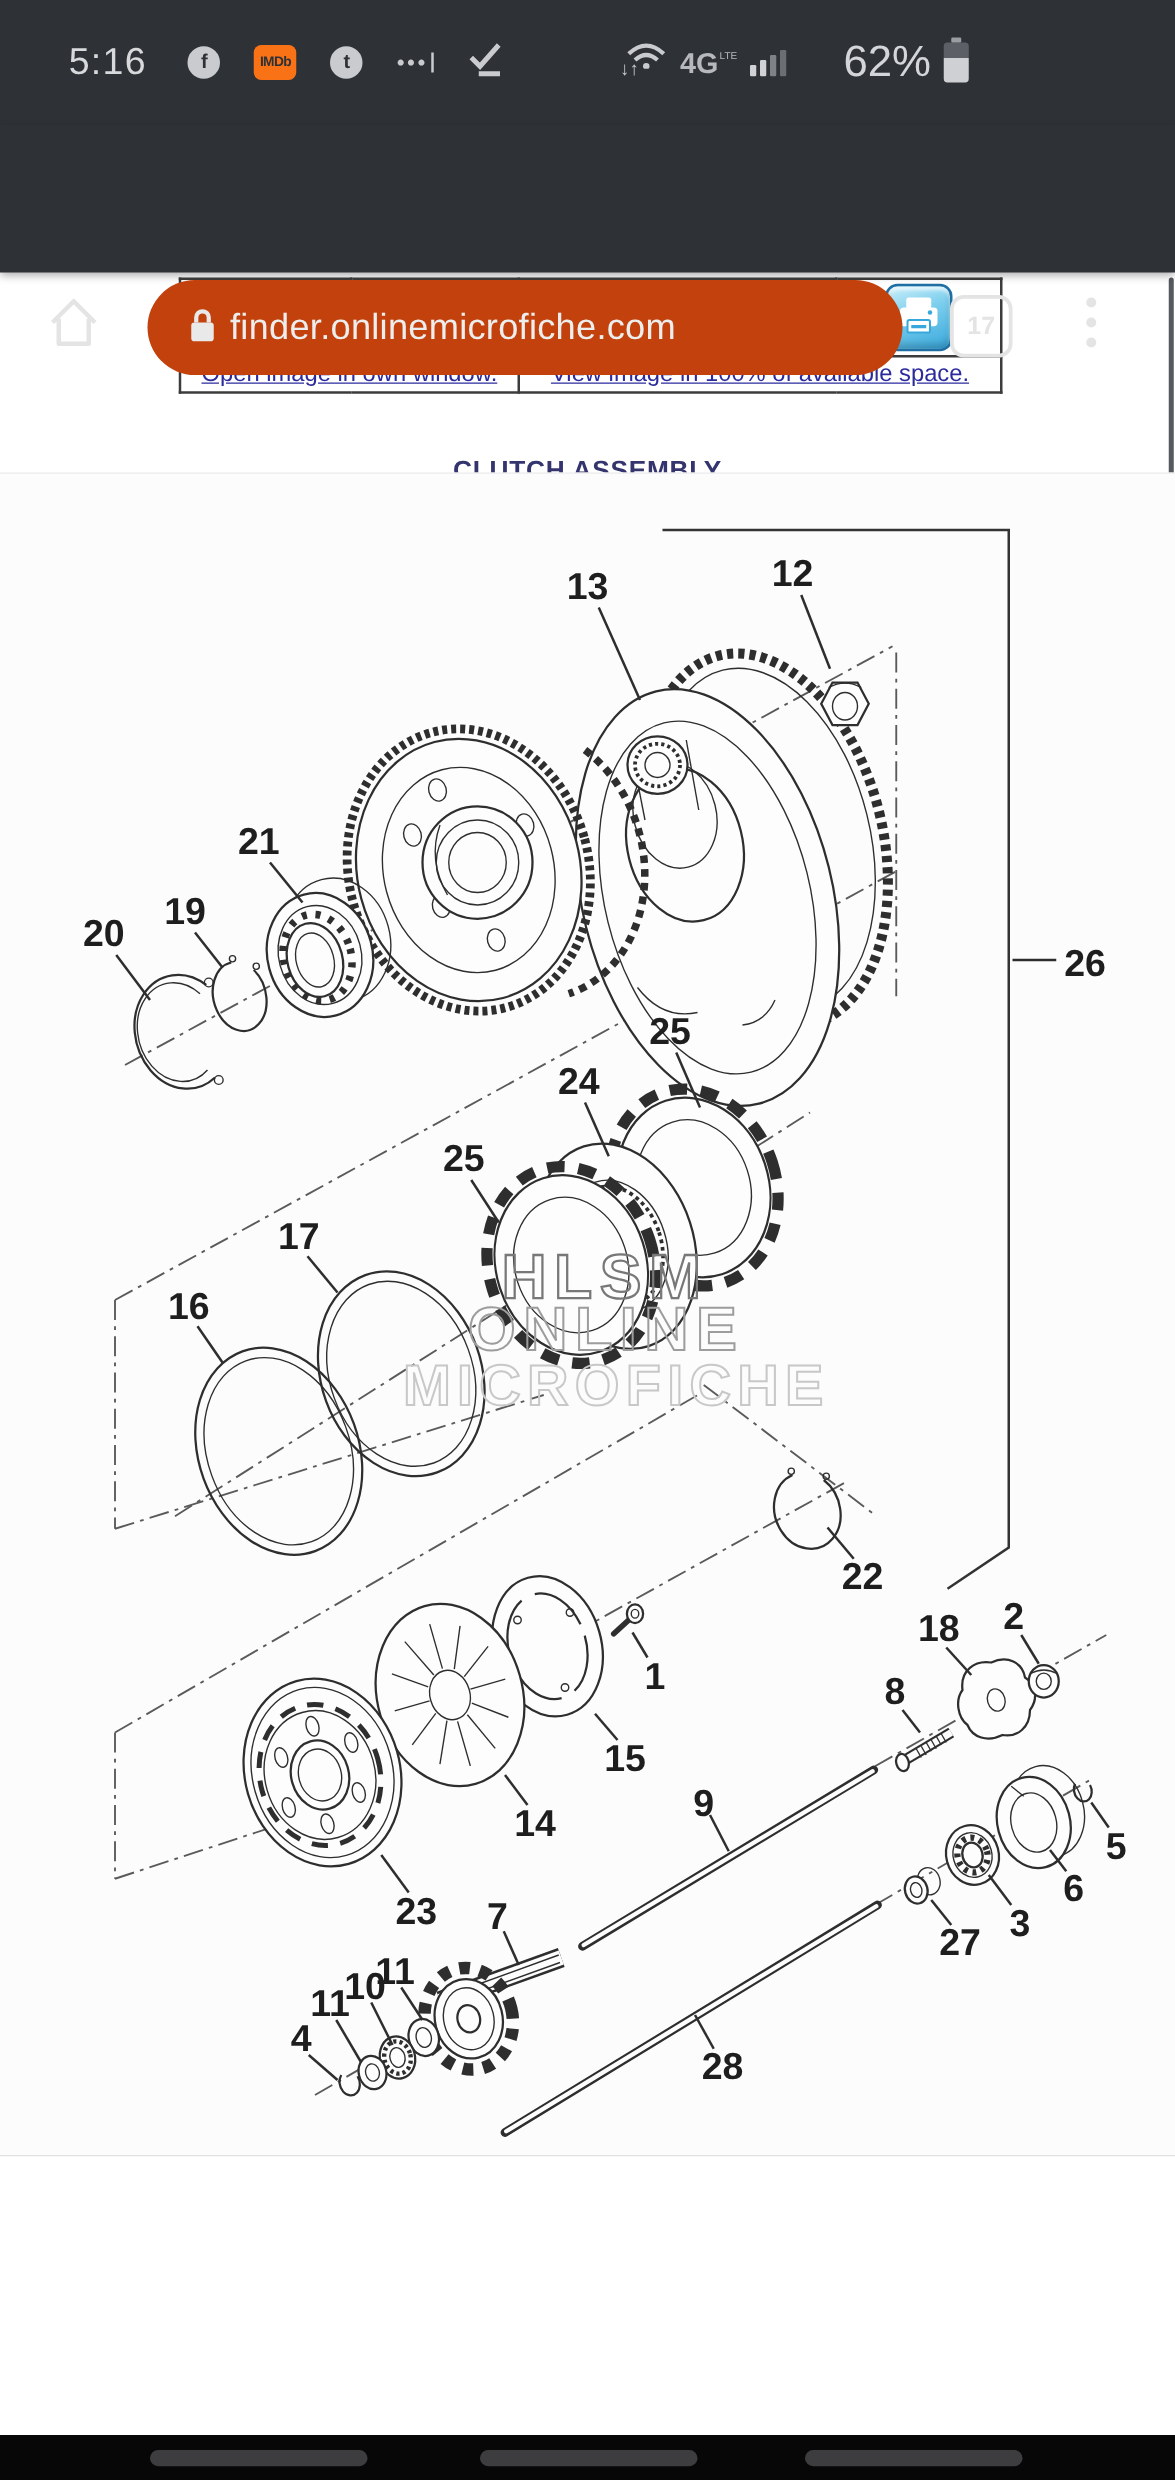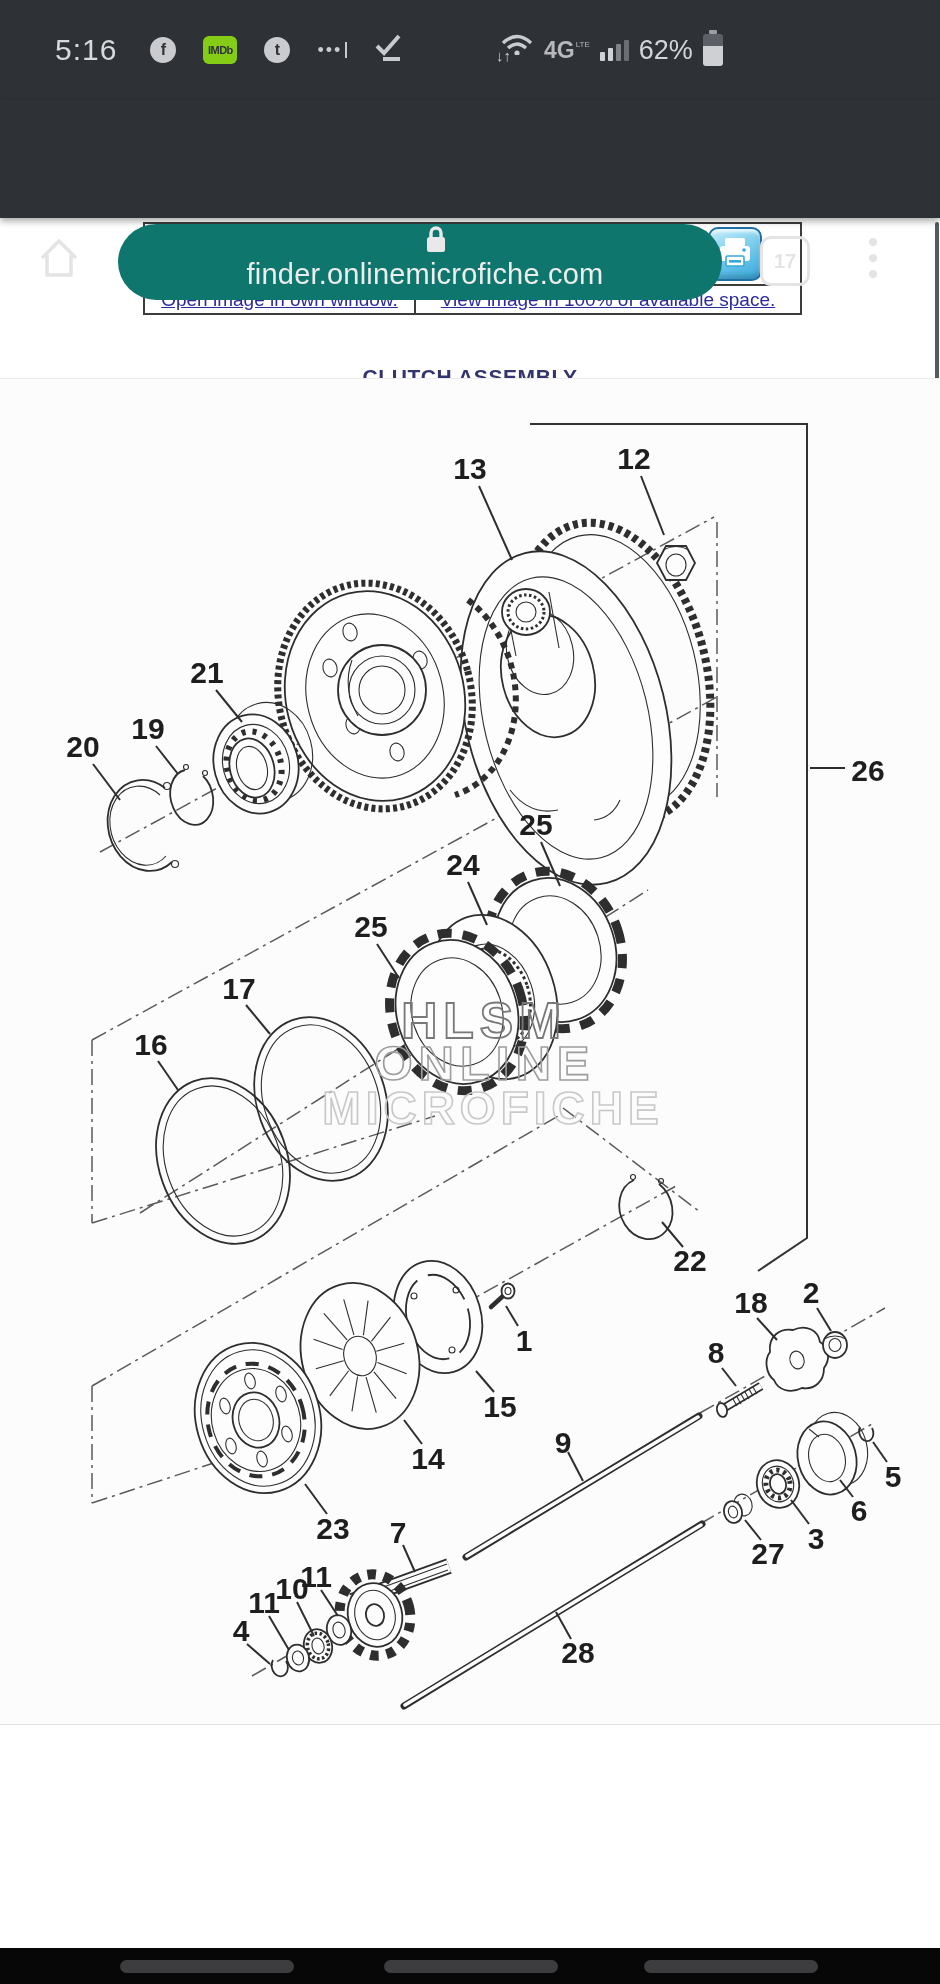--- a/index.html
+++ b/index.html
@@ -4,38 +4,38 @@
 <style>
   html,body{margin:0;padding:0;background:#e9e9e9;}
   .screen{position:relative;width:940px;height:1984px;background:#ffffff;overflow:hidden;
           font-family:"Liberation Sans",sans-serif;margin:0 auto;}
   
   .status-bar{position:absolute;left:0;top:0;width:940px;height:100px;background:#2e3136;}
   .sb-left{position:absolute;left:55px;top:0;height:100px;display:flex;align-items:center;gap:27px;}
   .sb-time{font-size:30px;color:#d7d9db;letter-spacing:1px;margin-right:6px;}
   .sb-badge{width:26px;height:26px;border-radius:50%;background:#c9cbce;color:#2e3136;
             display:flex;align-items:center;justify-content:center;font-weight:bold;font-size:16px;}
-  .sb-imdb{width:34px;height:28px;border-radius:6px;background:#84cc16;color:#2e3136;
+  .sb-imdb{width:34px;height:28px;border-radius:6px;background:#f97316;color:#2e3136;
            display:flex;align-items:center;justify-content:center;font-weight:bold;font-size:11px;letter-spacing:-0.5px;}
   .sb-more{color:#c9cbce;font-size:18px;letter-spacing:2px;display:flex;align-items:center;}
   .sb-more .bar{display:inline-block;width:2px;height:16px;background:#c9cbce;margin-left:3px;}
   .sb-right{position:absolute;left:498px;top:0;height:100px;display:flex;align-items:center;gap:10px;}
   .sb-4g{color:#b6b8bc;font-size:23px;font-weight:bold;display:flex;align-items:flex-start;}
   .sb-4g .lte{font-size:8px;font-weight:normal;margin-left:1px;margin-top:4px;line-height:8px;}
   .sb-bars{display:flex;align-items:flex-end;gap:3px;height:22px;}
   .sb-bars i{display:block;width:5px;border-radius:1px;}
-  .sb-batt-pct{font-size:27px;color:#d3d5d8;}
+  .sb-batt-pct{font-size:35px;color:#d3d5d8;margin-left:36px;}
   .sb-batt{width:20px;height:32px;border-radius:3px;position:relative;
            background:linear-gradient(#5c5f65 0 38%, #ced0d4 38% 100%);}
   .sb-batt:before{content:"";position:absolute;left:6px;top:-4px;width:8px;height:4px;background:#9a9da1;border-radius:1px;}
   
   .chrome{position:absolute;left:0;top:100px;width:940px;height:118px;background:#2e3136;
           box-shadow:0 3px 7px rgba(0,0,0,0.35);z-index:4;}
-  .url-pill{position:absolute;left:118px;top:124px;width:604px;height:76px;border-radius:38px;background:#0f766e;
-            display:flex;align-items:center;flex-direction:column;}
+  .url-pill{position:absolute;left:118px;top:124px;width:604px;height:76px;border-radius:38px;background:#c2410c;
+            display:flex;align-items:center;}
   .url-text{color:#eceded;font-size:29px;margin-left:10px;letter-spacing:0.2px;}
   .tab-btn{position:absolute;left:760px;top:136px;width:44px;height:44px;border:3px solid #e4e4e4;border-radius:11px;
            color:#e4e4e4;font-size:20px;font-weight:bold;display:flex;align-items:center;justify-content:center;}
   .menu-btn{position:absolute;left:866px;top:130px;width:14px;height:56px;display:flex;flex-direction:column;
             align-items:center;justify-content:center;gap:8px;}
   .menu-btn i{width:8px;height:8px;border-radius:50%;background:#e4e4e4;}
   
   .content{position:absolute;left:0;top:218px;width:940px;height:1730px;background:#ffffff;}
   .scroll-thumb{position:absolute;left:935px;top:4px;width:4px;height:178px;background:#56595e;border-radius:2px;}
   table.tools{position:absolute;left:143px;top:4px;border-collapse:collapse;background:#fff;}

